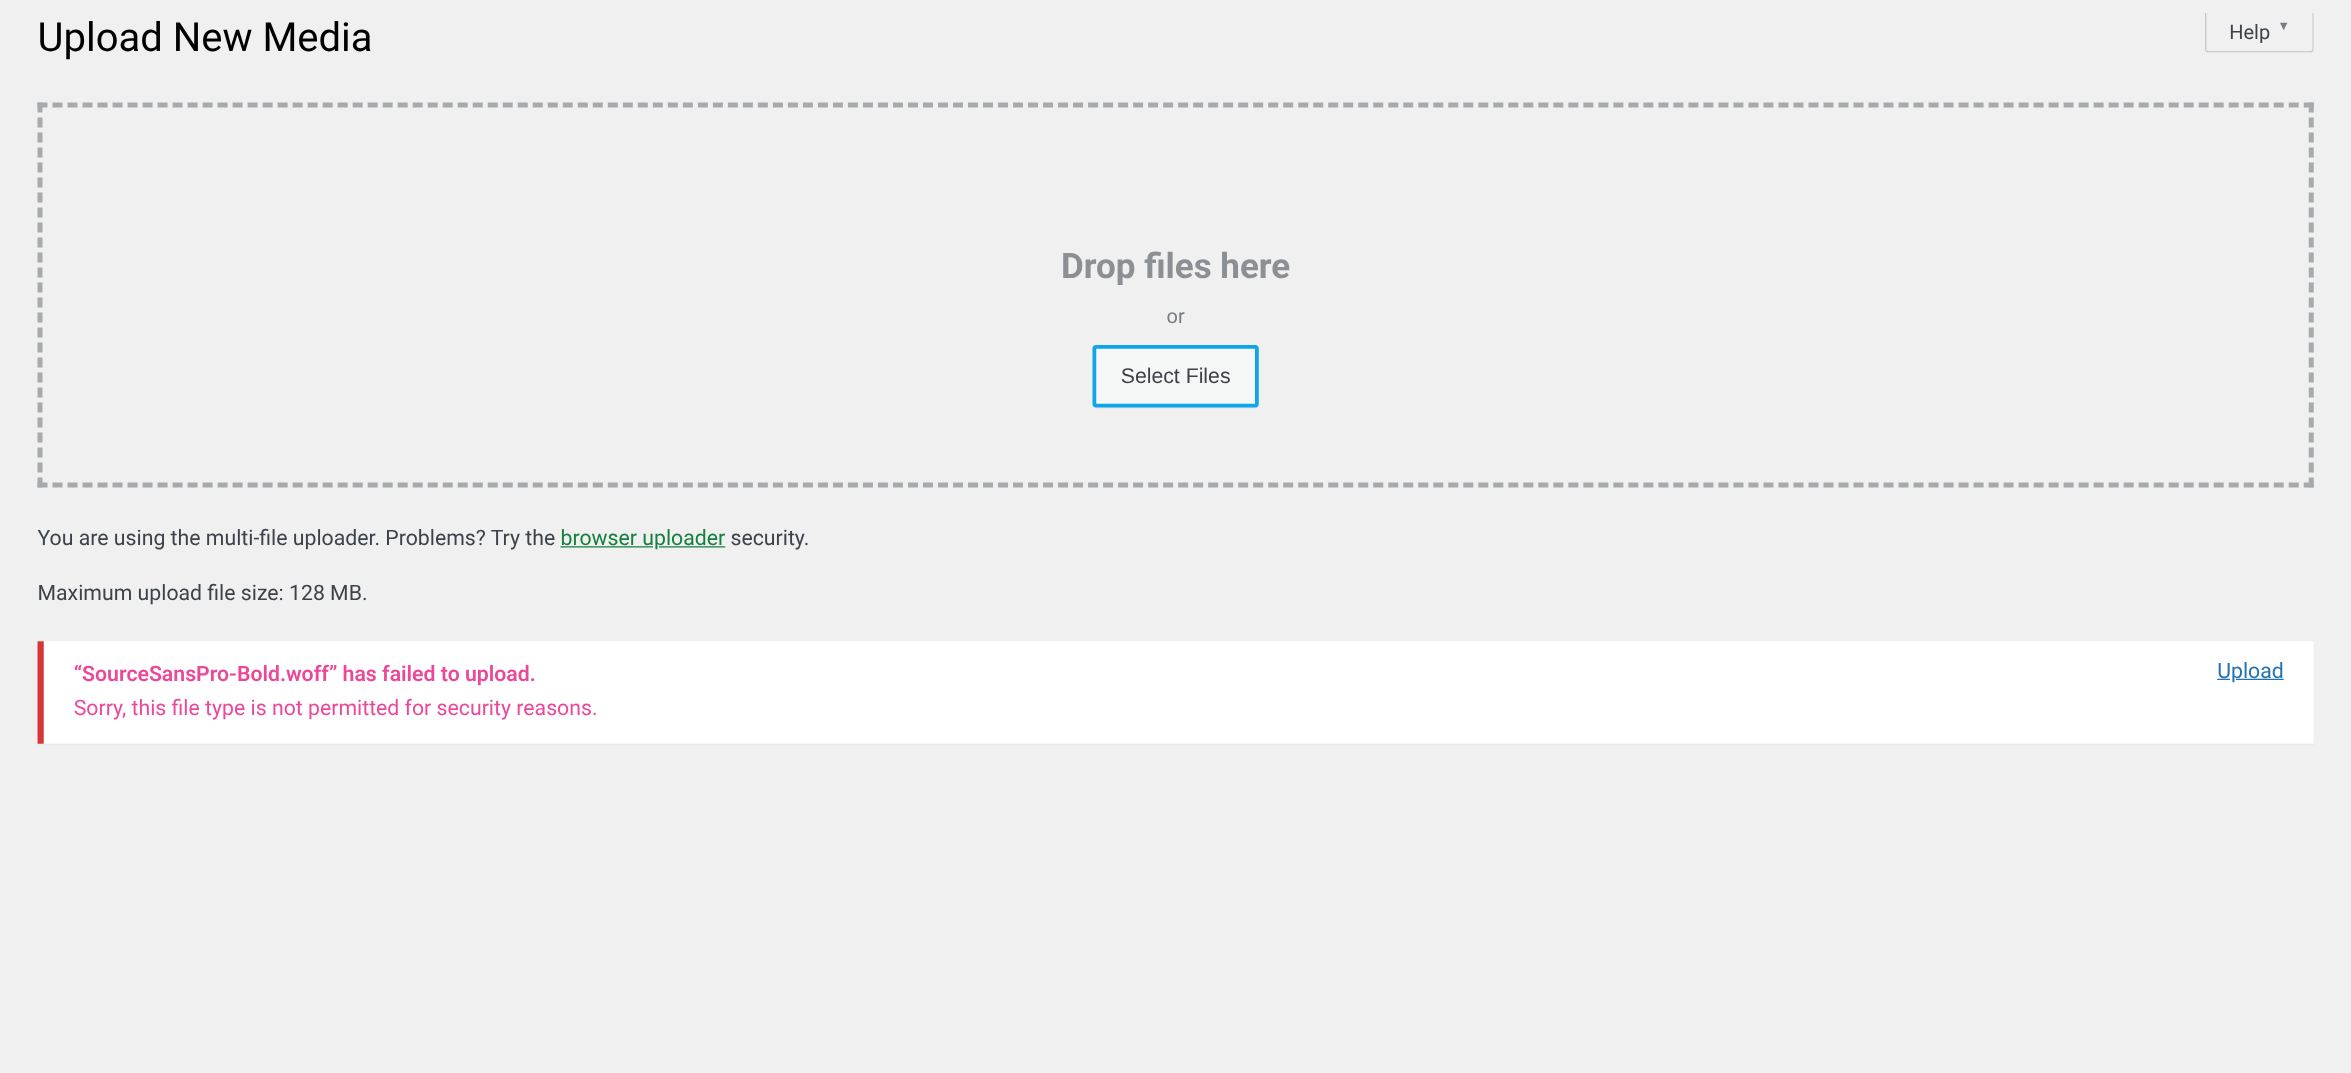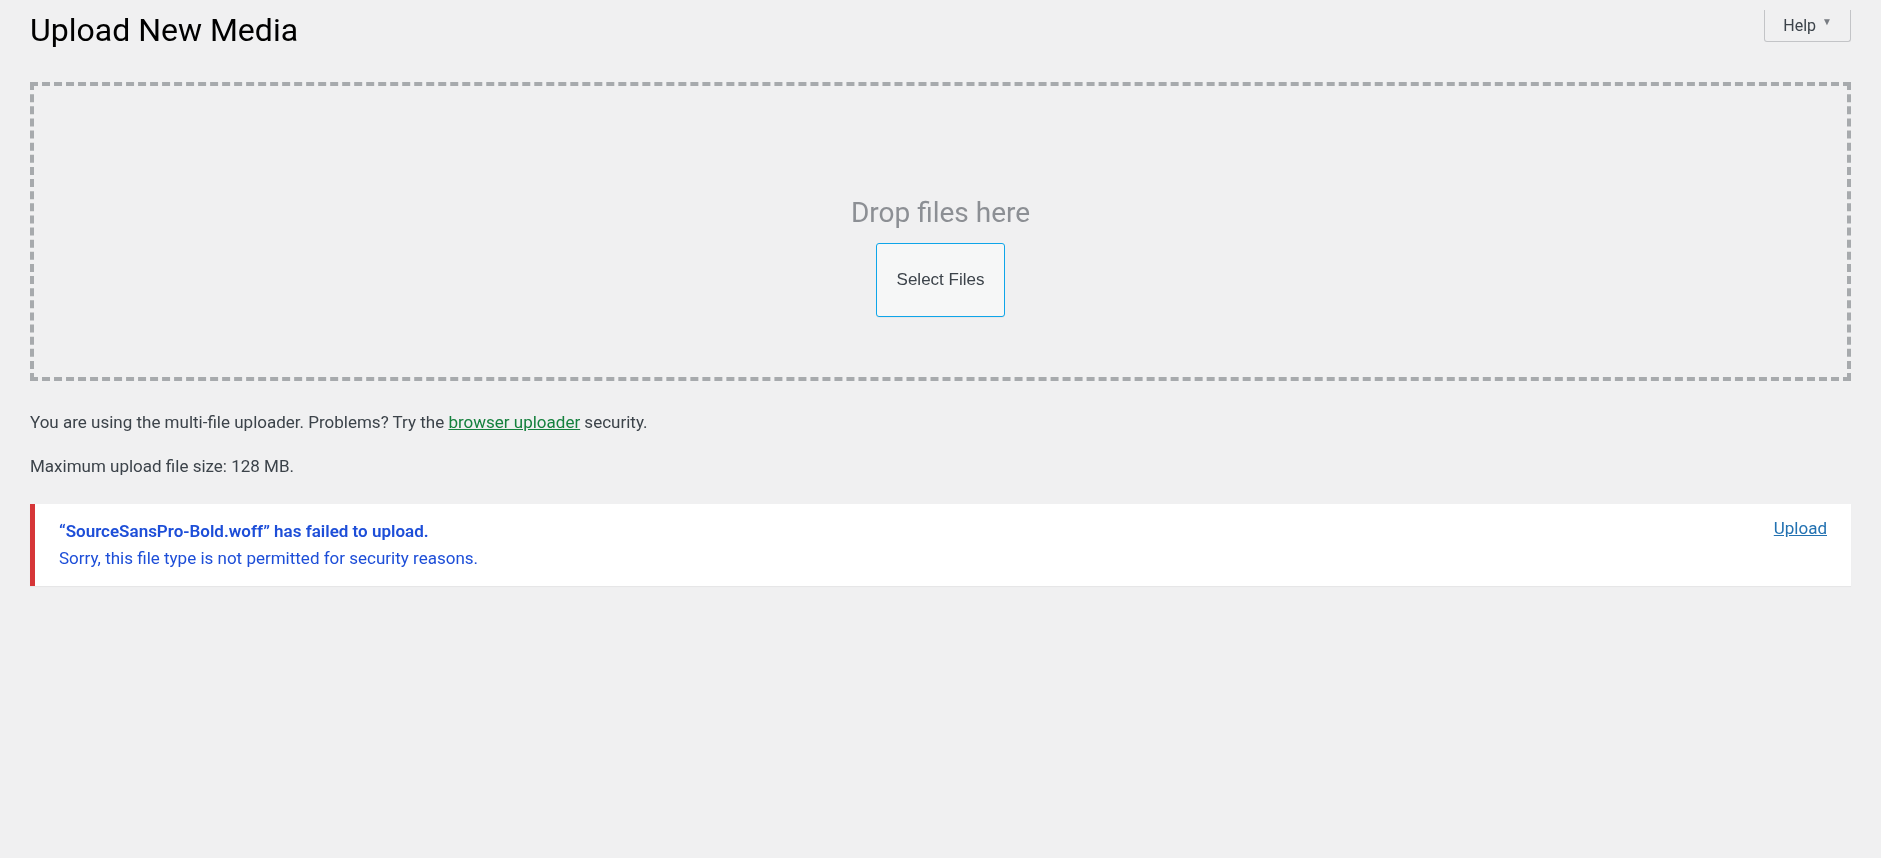--- a/index.html
+++ b/index.html
@@ -51,34 +51,34 @@
     border: 4px dashed #a7aaad;
     padding: 110px 20px 60px 20px;
     text-align: center;
     margin-bottom: 28px;
     box-sizing: border-box;
   }
   .dropzone .drop-title {
     font-size: 28px;
     color: #8c8f94;
     margin: 0 0 14px 0;
-    font-weight: 400;
+    font-weight: 700;
   }
   .dropzone .drop-or {
     font-size: 16px;
     color: #787c82;
     margin: 0 0 14px 0;
   }
   .dropzone .select-btn {
     display: inline-block;
-    padding: 26px 20px;
+    padding: 12px 20px;
     font-size: 17px;
     color: #3c434a;
     background: #f6f7f7;
-    border: 1px solid #0ea5e9;
+    border: 3px solid #0ea5e9;
     border-radius: 3px;
     cursor: pointer;
     box-shadow: 0 1px 0 rgba(0,0,0,0.03);
   }
 
   .uploader-note {
     font-size: 17px;
     color: #3c434a;
     margin: 0 0 20px 0;
     line-height: 1.6;
@@ -100,21 +100,21 @@
     background: #fff;
     border-left: 5px solid #d63638;
     padding: 14px 24px;
     display: flex;
     justify-content: space-between;
     align-items: flex-start;
     box-shadow: 0 1px 1px rgba(0,0,0,0.04);
   }
   .notice .notice-content {
     font-size: 17px;
-    color: #1d4ed8;
+    color: #ec4899;
     line-height: 1.6;
   }
   .notice .notice-content .strong {
     font-weight: 600;
   }
   .notice .dismiss {
     color: #2271b1;
     text-decoration: underline;
     cursor: pointer;
     font-size: 17px;
@@ -129,20 +129,21 @@
 
   <div class="help-tab">
     <span>Help</span>
     <span class="caret">▼</span>
   </div>
 
   <h1 class="page-title">Upload New Media</h1>
 
   <div class="dropzone">
     <div class="drop-title">Drop files here</div>
+    <div class="drop-or">or</div>
     <button type="button" class="select-btn">Select Files</button>
   </div>
 
   <p class="uploader-note">
     <span>You are using the multi-file uploader. Problems? Try the </span><a>browser uploader</a><span> security.</span>
   </p>
 
   <p class="max-size">Maximum upload file size: 128 MB.</p>
 
   <div class="notice">

